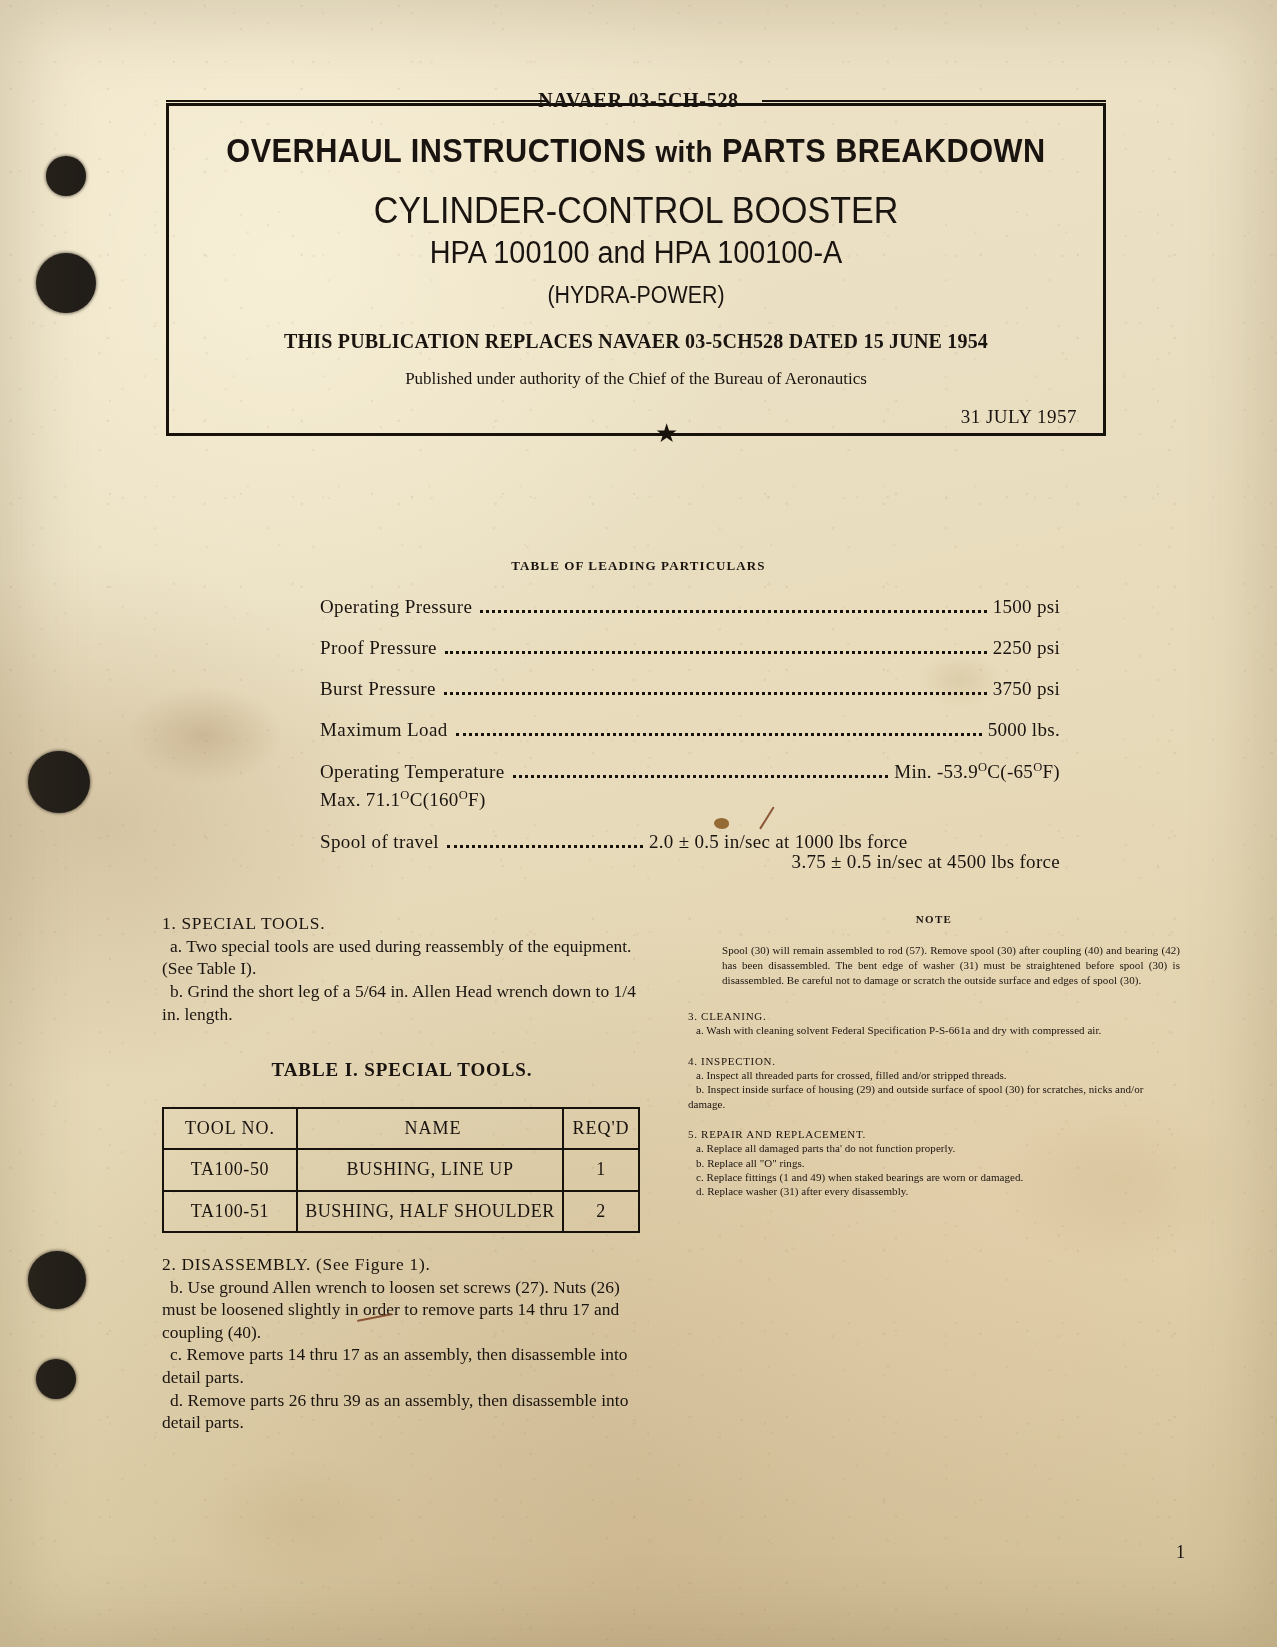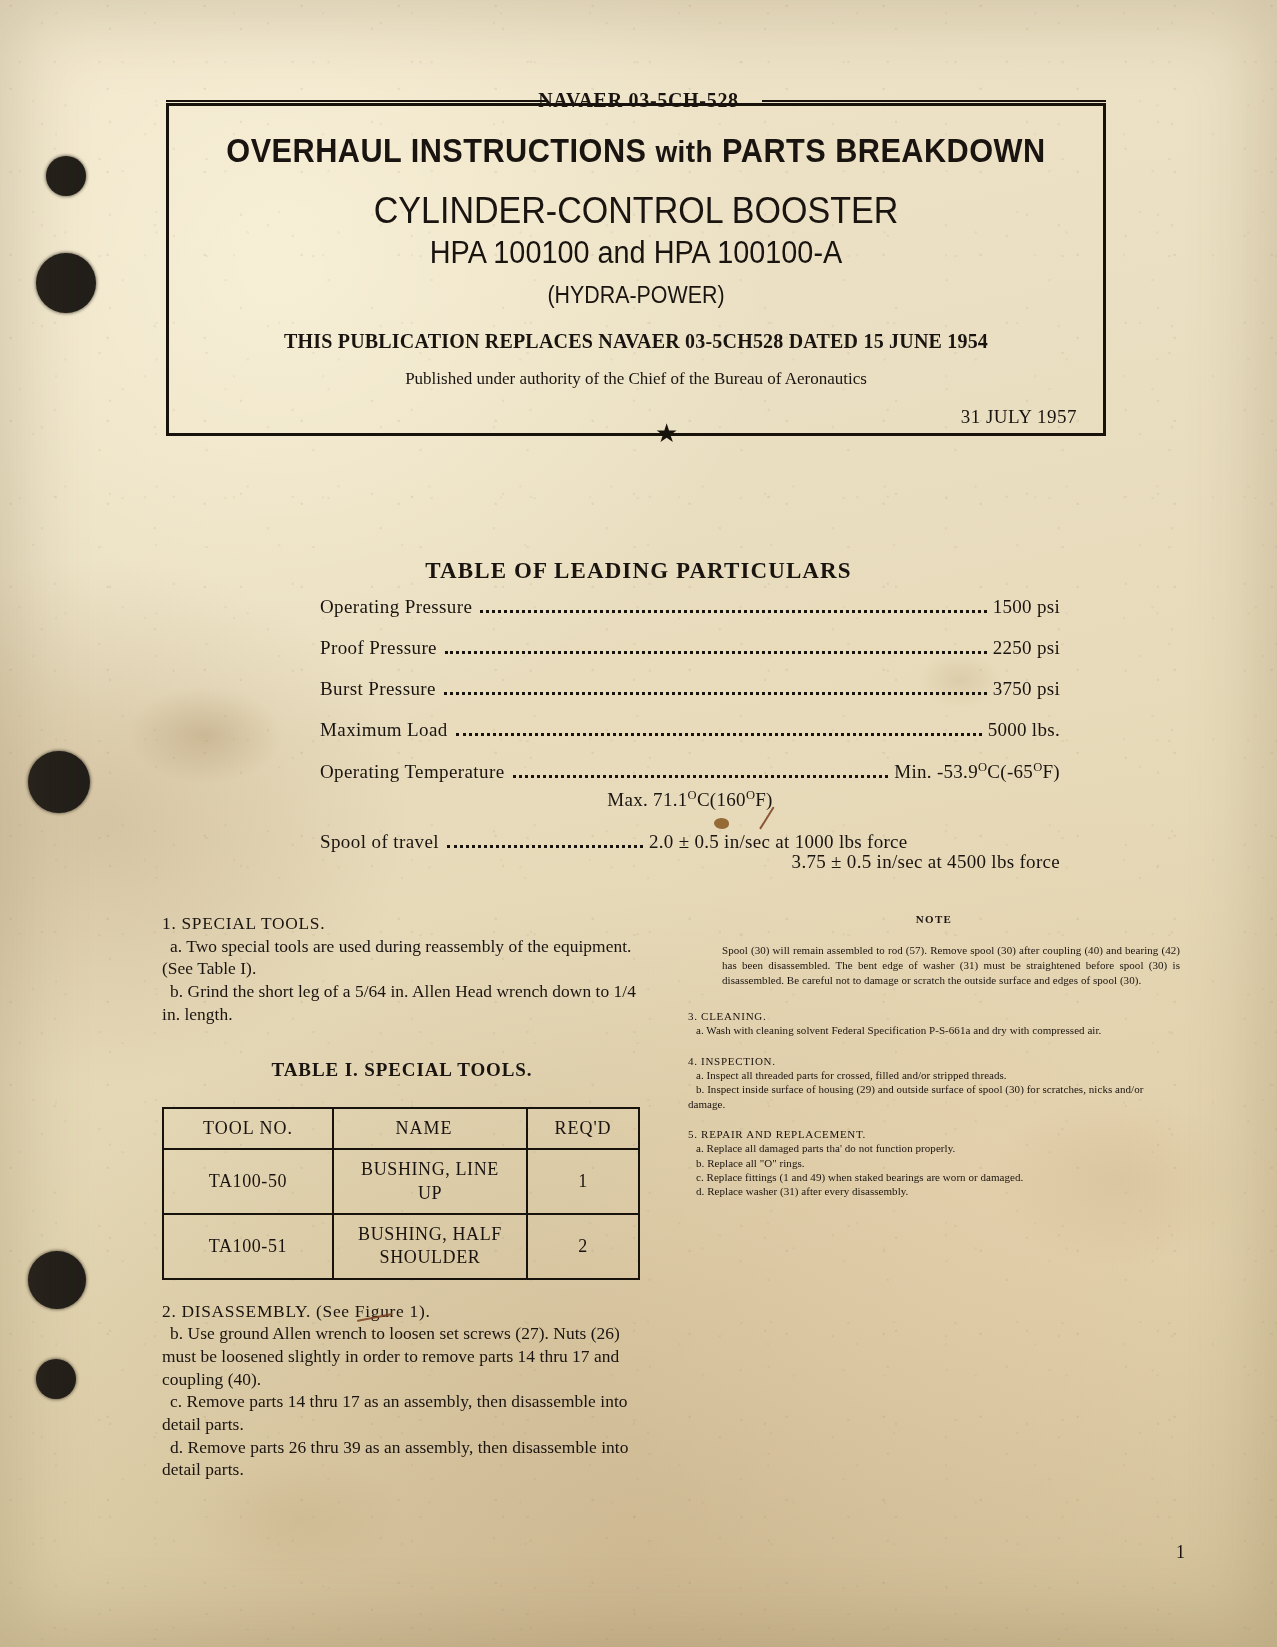--- a/index.html
+++ b/index.html
@@ -155,21 +155,21 @@
     font-size: 26px;
     line-height: 1;
     color: #17120c;
   }
   
   #lp-title {
     position: absolute;
     left: 0; right: 0;
     top: 558px;
     text-align: center;
-    font-size: 23px;
+    font-size: 13px;
     letter-spacing: 1.1px;
     font-weight: 600;
   }
   #lp {
     position: absolute;
     left: 320px;
     top: 596px;
     width: 740px;
     font-size: 19px;
   }
@@ -181,21 +181,21 @@
   .lp-label { white-space: nowrap; letter-spacing: .4px; }
   .lp-dots {
     flex: 1;
     margin: 0 6px 5px 8px;
     border-bottom: 3px dotted #17120c;
     min-width: 40px;
     height: 0;
   }
   .lp-val { white-space: pre; letter-spacing: .3px; }
   .lp-val2 {
-    text-align: center;
+    text-align: left;
     white-space: pre;
     letter-spacing: .3px;
     margin: -14px 0 19px 0;
   }
   sup.deg { font-size: .66em; vertical-align: super; }
   .spot {
     position: absolute;
     width: 15px; height: 11px;
     background: #8a5a22;
     border-radius: 50% 50% 45% 55%;
@@ -251,21 +251,21 @@
   table.tools {
     border-collapse: collapse;
     width: 478px;
     margin-bottom: 20px;
   }
   table.tools td, table.tools th {
     border: 2px solid #17120c;
     font-weight: normal;
     font-size: 18px;
     letter-spacing: .6px;
-    padding: 8px 18px;
+    padding: 8px 0;
     text-align: center;
     font-family: "Liberation Serif", serif;
   }
   table.tools th { letter-spacing: 1px; }
   td.name-cell, th.name-cell { text-align: left; padding-left: 22px; margin-left: 16px; }
   .col-tool { width: 132px; }
   .col-req  { width: 74px; }
   #page-num {
     position: absolute;
     right: 92px;

